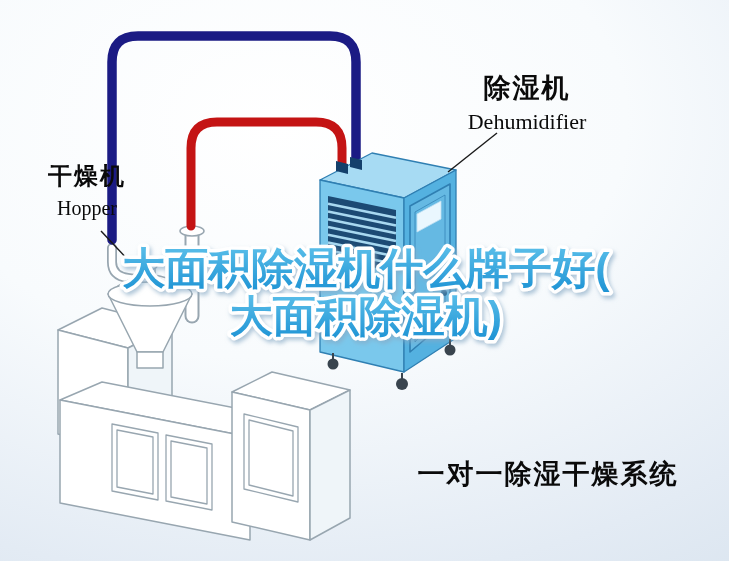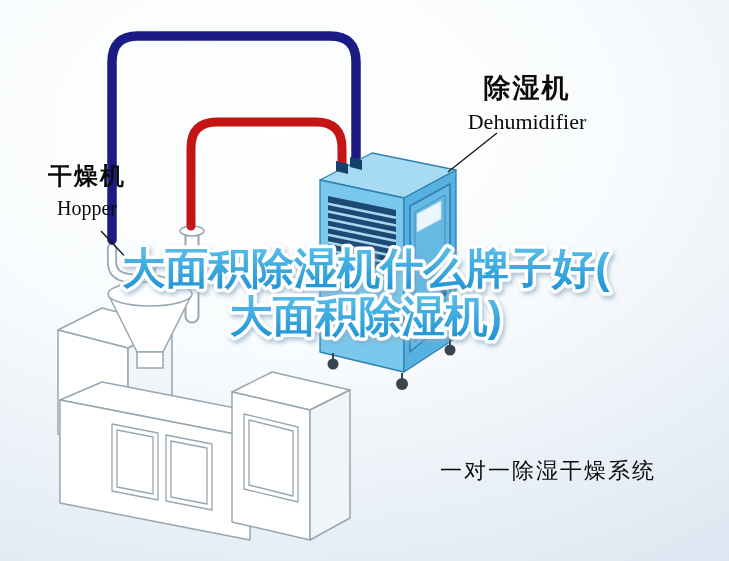--- a/index.html
+++ b/index.html
@@ -40,21 +40,21 @@
   .dehu-label   { left: 448px; top: 70px;  width: 158px; }
   .hopper-label { left: 36px;  top: 160px; width: 102px; }
   .label-cn { font-weight: bold; letter-spacing: 2px; }
   .dehu-label .label-cn   { font-size: 27px; }
   .hopper-label .label-cn { font-size: 24px; }
   .label-en { font-family: "Liberation Serif", serif; margin-top: 3px; }
   .dehu-label .label-en   { font-size: 22px; }
   .hopper-label .label-en { font-size: 20px; margin-top: 5px; }
 
   .caption { position: absolute; left: 400px; top: 456px; width: 296px; text-align: center; color: #0a0a0a; }
-  .caption-cn { font-size: 22px; font-weight: normal; letter-spacing: 2px; }
+  .caption-cn { font-size: 27px; font-weight: bold; letter-spacing: 2px; }
   .caption-en { font-size: 21px; font-family: "Liberation Serif", serif; margin-top: 4px; color: #111; }
 </style>
 </head>
 <body>
 
 <div class="canvas">
 
   <svg class="scene" width="729" height="561" viewBox="0 0 729 561">
 
     <defs>

